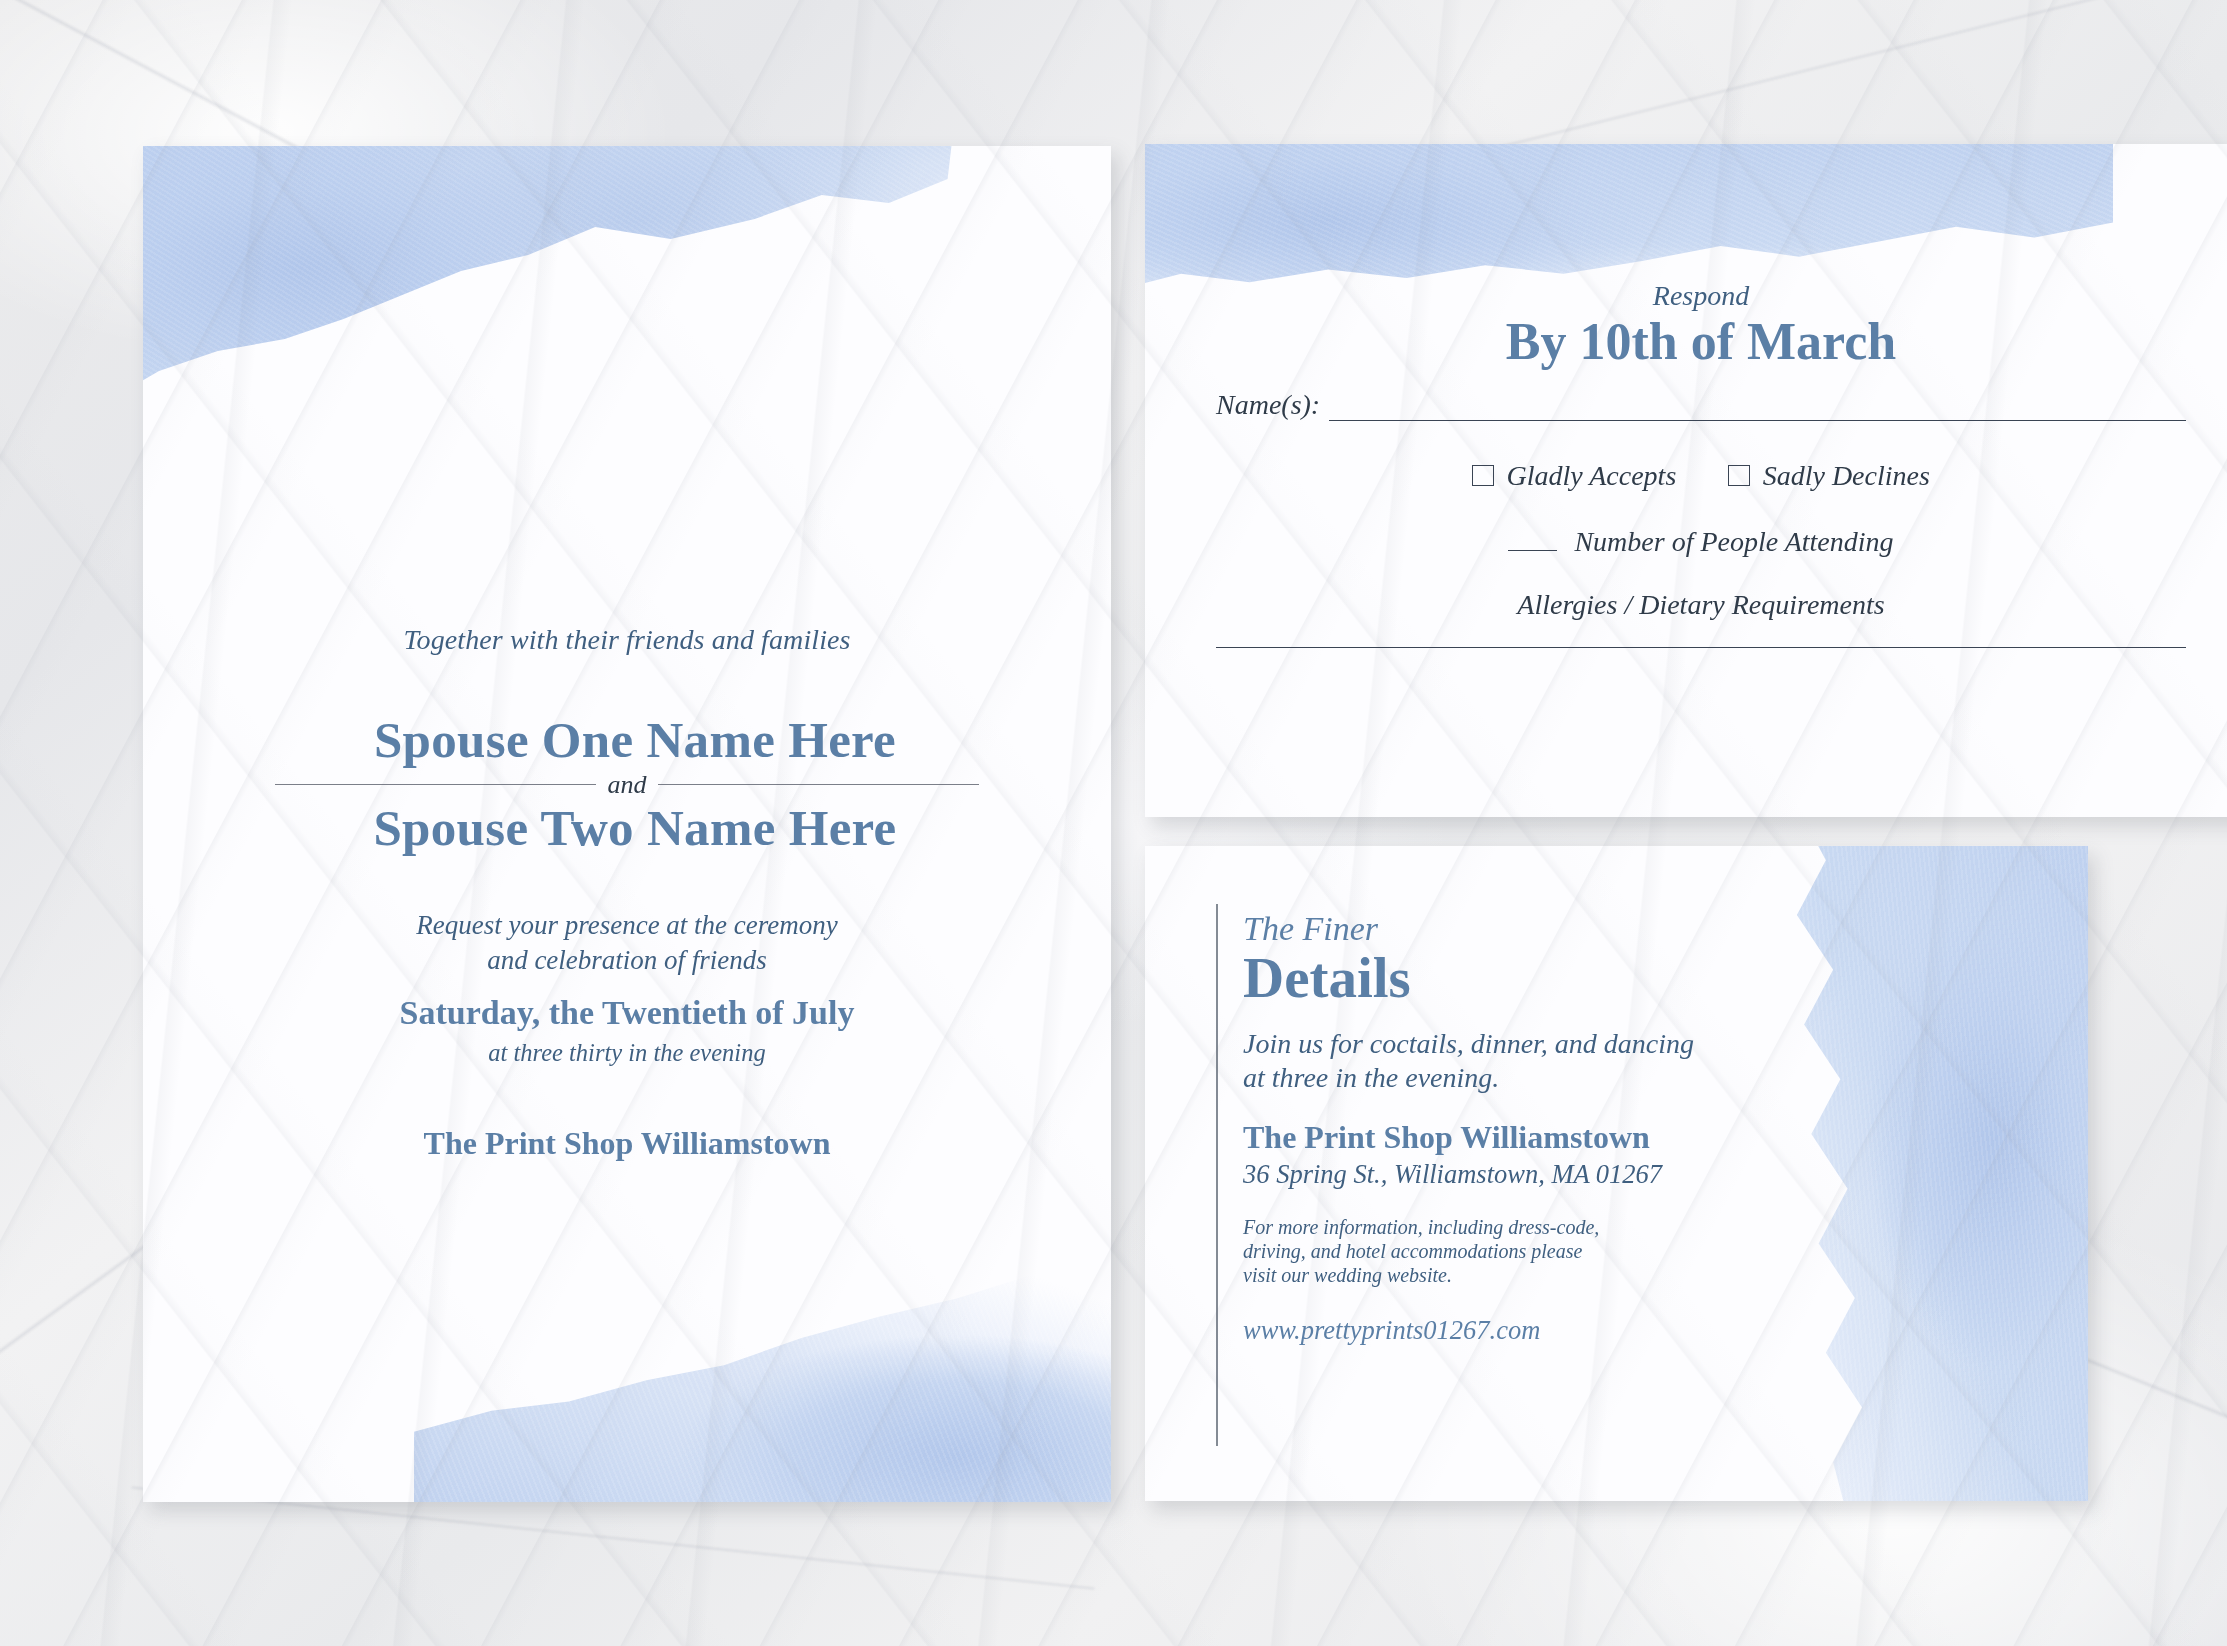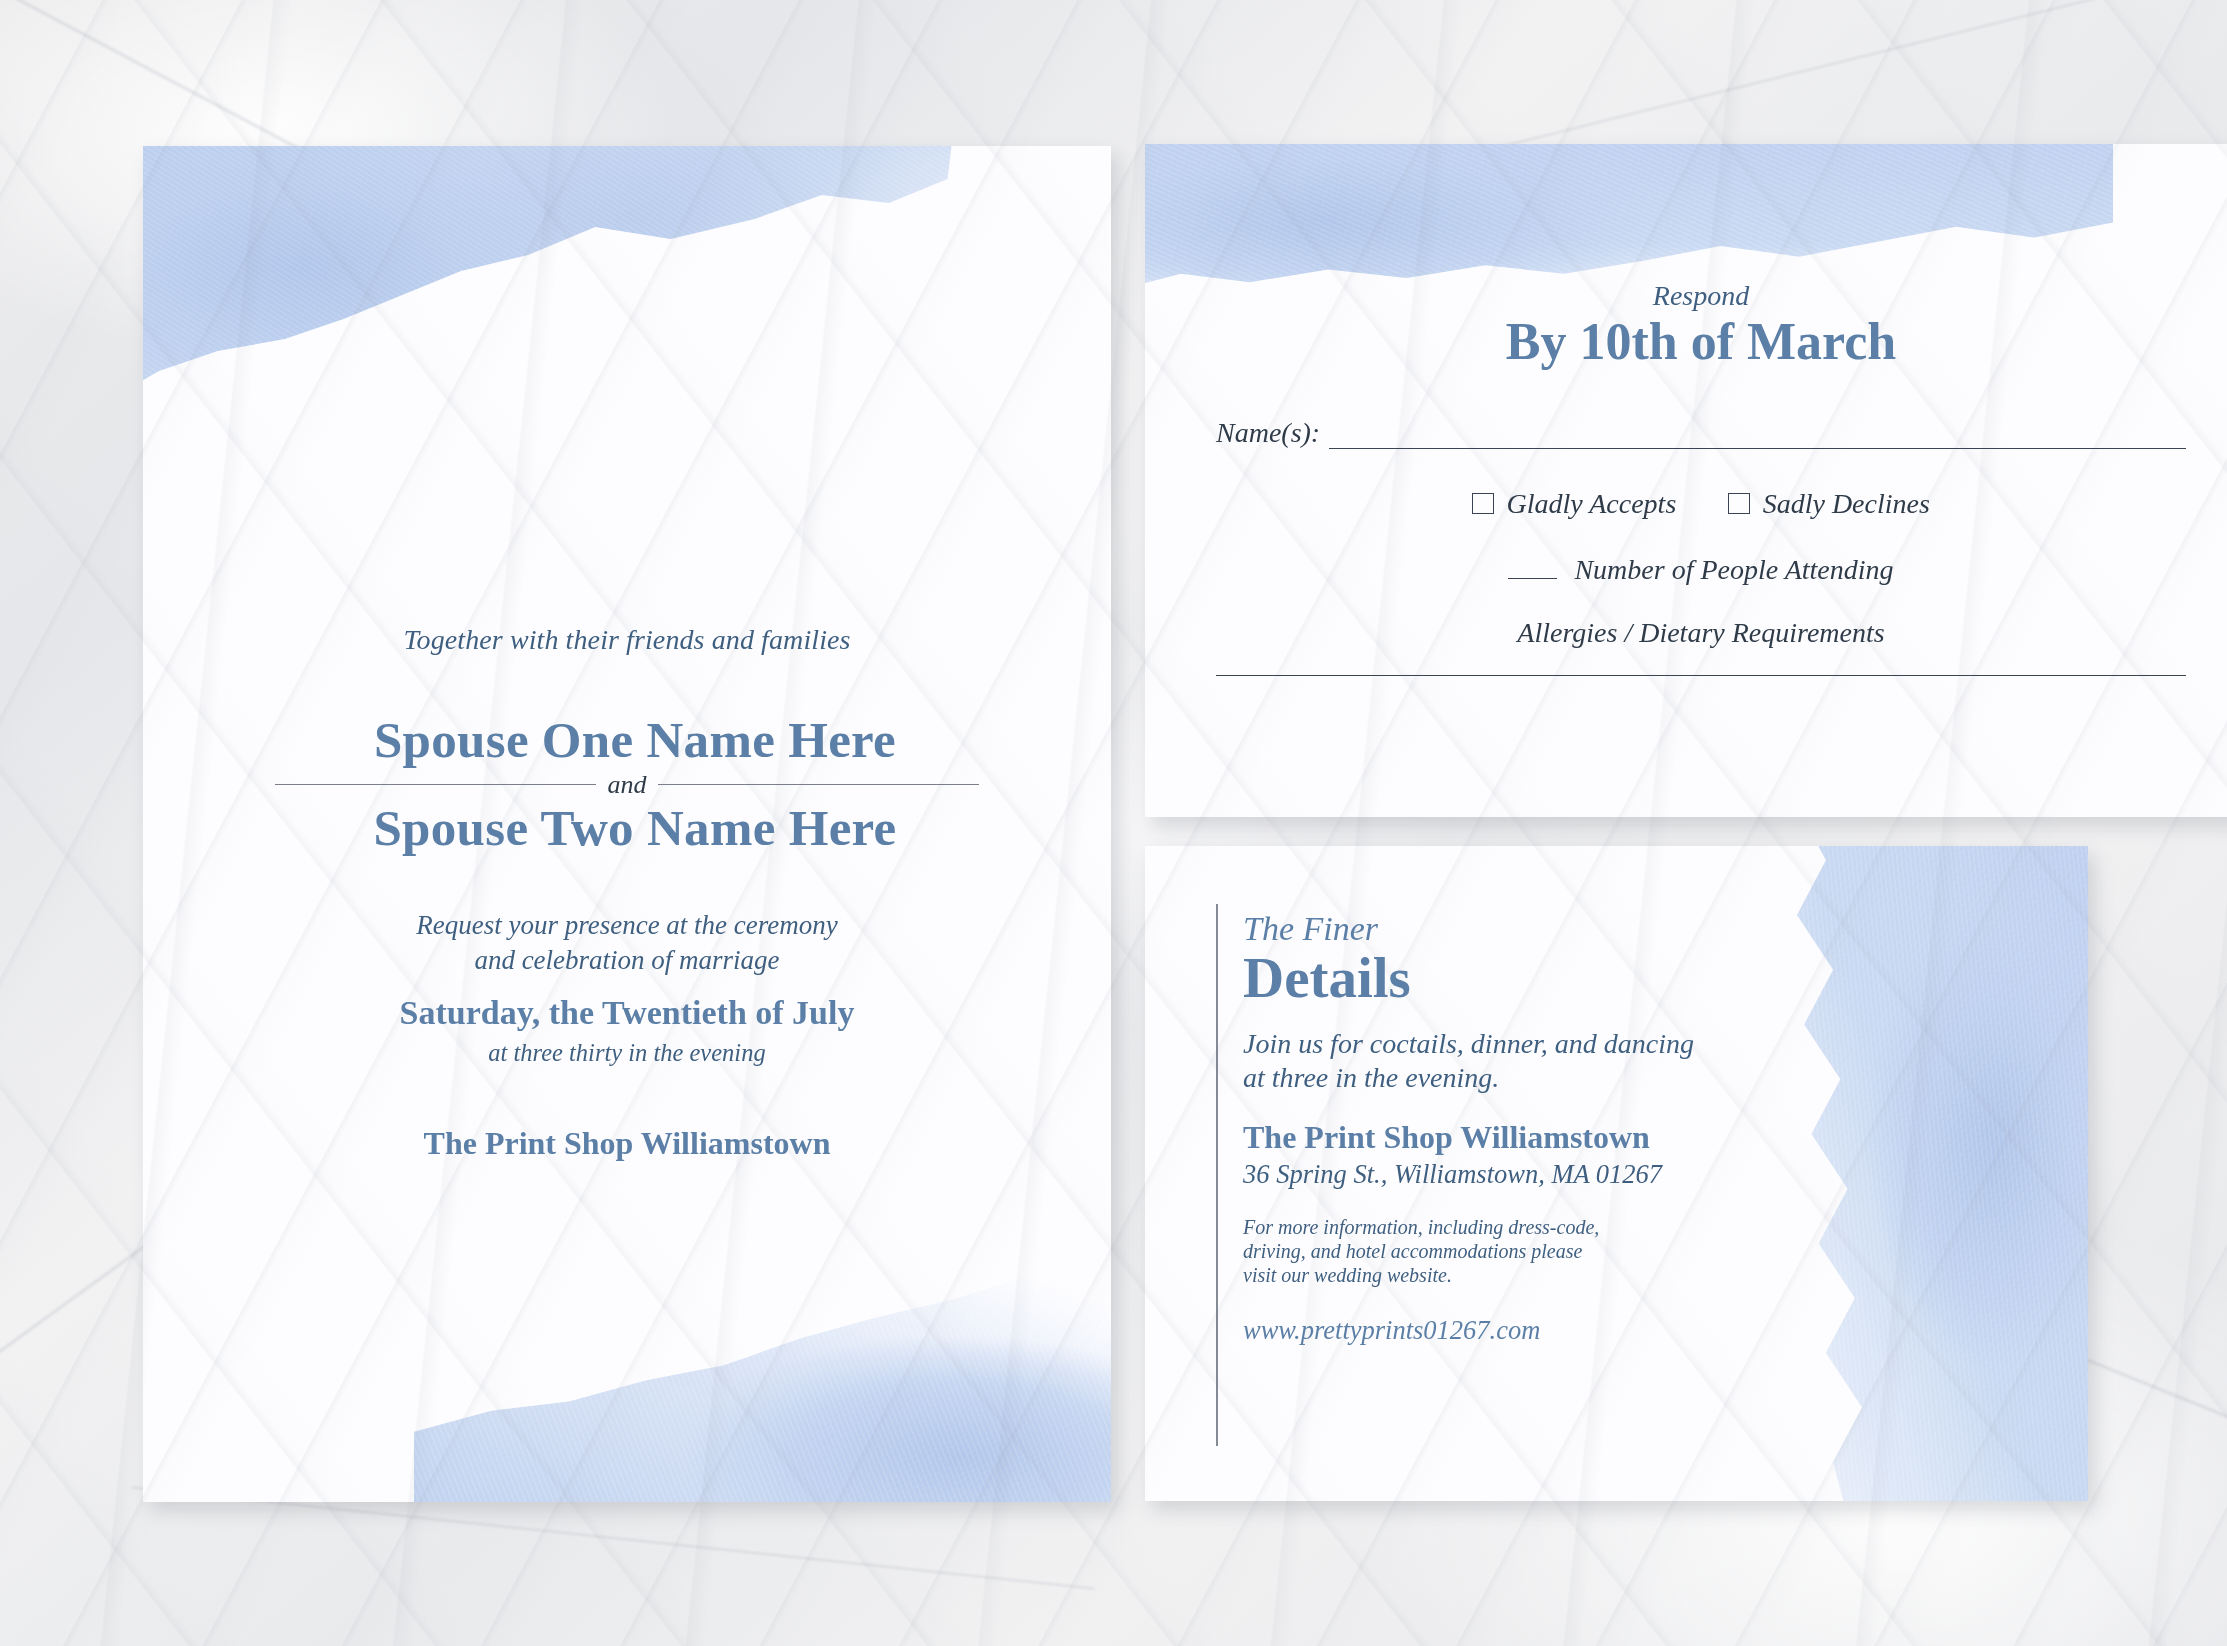--- a/index.html
+++ b/index.html
@@ -253,21 +253,20 @@
     display: flex;
     align-items: flex-end;
     margin-top: 17px;
   }
   .rsvp-name-label {
     font-style: italic;
     font-size: 28px;
     color: #2f3b49;
     white-space: nowrap;
     padding-right: 9px;
-    margin-top: 28px;
   }
   .rsvp-name-line {
     flex: 1;
     border-bottom: 1.9px solid #3a4454;
     height: 30px;
   }
   .rsvp-choices {
     display: flex;
     justify-content: center;
     gap: 52px;
@@ -403,21 +402,21 @@
         <div class="and-row">
           <span class="rule"></span>
           <span class="and-word">and</span>
           <span class="rule"></span>
         </div>
         <div class="inv-name">Spouse Two Name Here</div>
       </div>
 
       <div class="inv-request">
         <div>Request your presence at the ceremony</div>
-        <div>and celebration of marriage</div>
+        <div>and celebration of friends</div>
       </div>
 
       <div class="inv-date">Saturday, the Twentieth of July</div>
       <div class="inv-year">
         <div>at three thirty in the evening</div>
       </div>
 
       <div class="inv-venue">The Print Shop Williamstown</div>
     </div>
   </div>

